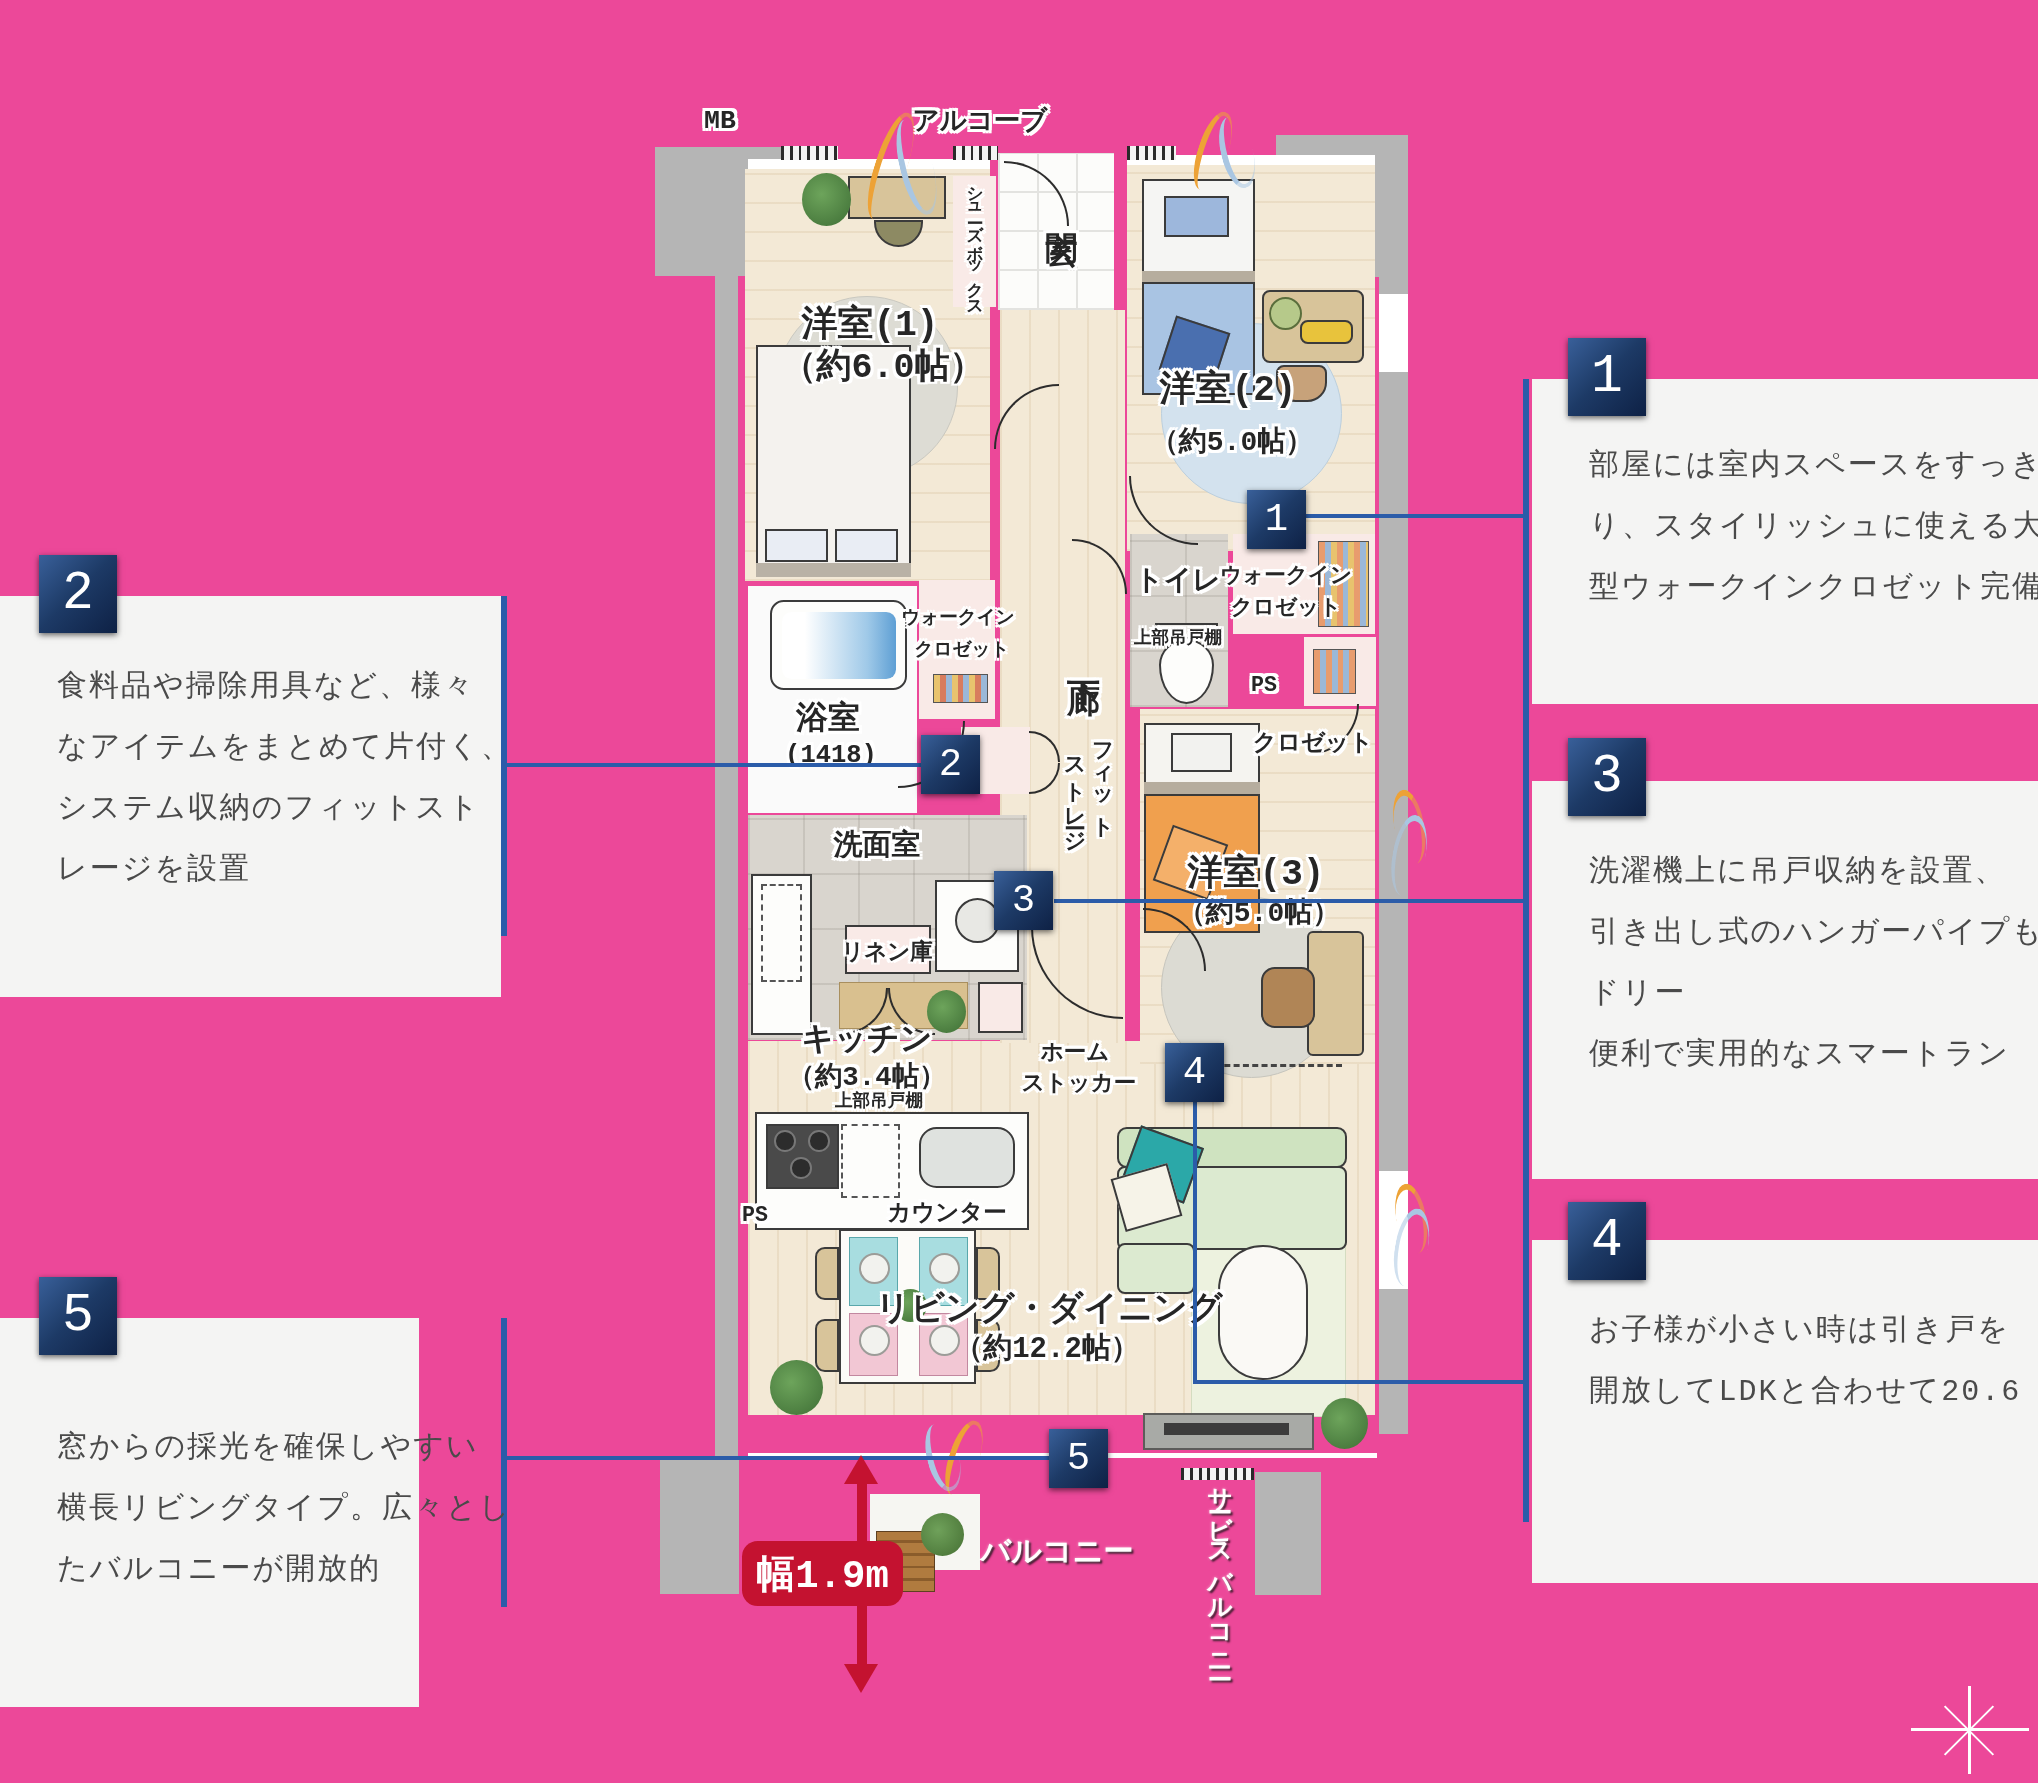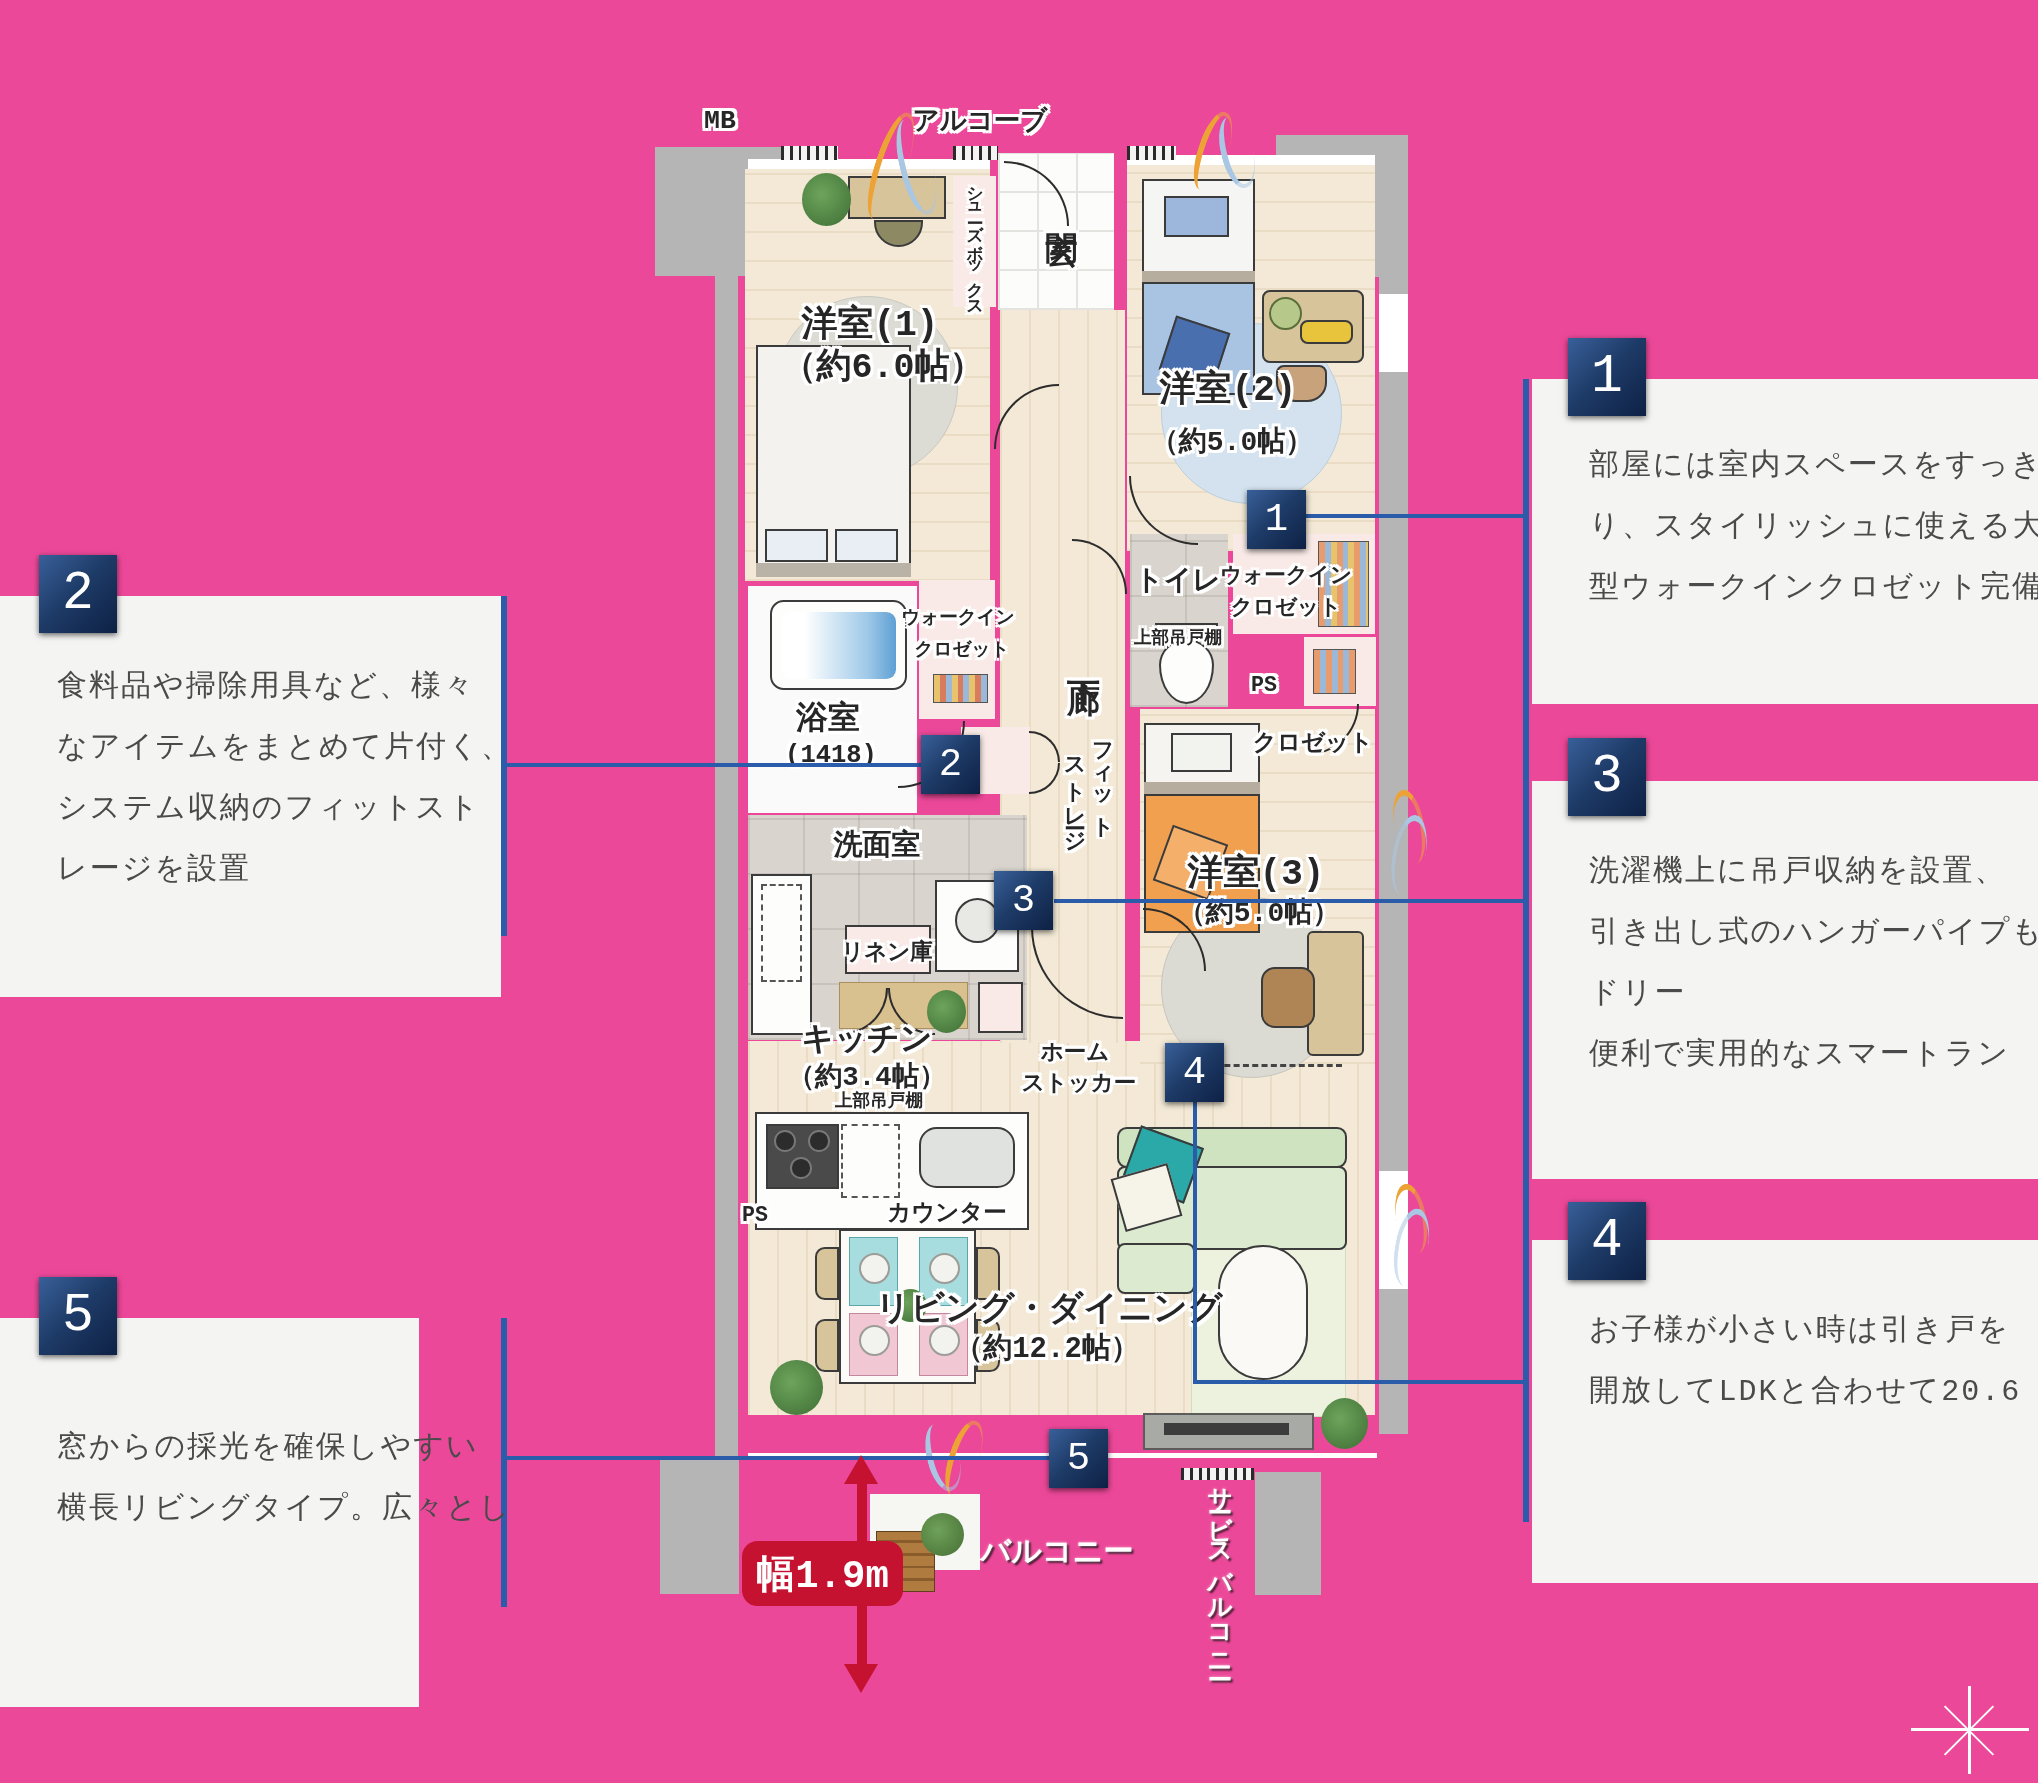--- a/index.html
+++ b/index.html
@@ -270,20 +270,21 @@
 
   <div class="cobox" style="left:1532px;top:1240px;width:507px;height:282px;padding-top:61px;">
     <div class="coline">お子様が小さい時は引き戸を</div>
     <div class="coline">開放してLDKと合わせて20.6</div>
   </div>
   <div class="badge cbadge" style="left:1568px;top:1202px;">4</div>
 
   <div class="cobox" style="left:0;top:1318px;width:419px;height:289px;padding-top:100px;">
     <div class="coline">窓からの採光を確保しやすい</div>
     <div class="coline">横長リビングタイプ。広々とし</div>
+    <div class="coline">たバルコニーが開放的</div>
   </div>
   <div class="badge cbadge" style="left:39px;top:1277px;">5</div>
 
   <div class="redbar" style="left:857px;top:1480px;width:9.8px;height:188px;"></div>
   <div class="tri" style="left:844px;top:1455px;border-left:17.6px solid transparent;border-right:17.6px solid transparent;border-bottom:29px solid #c41230;"></div>
   <div class="tri" style="left:844px;top:1664px;border-left:17.6px solid transparent;border-right:17.6px solid transparent;border-top:29px solid #c41230;"></div>
   <div class="redpill" style="left:742px;top:1541px;width:161px;height:65px;font-size:39px;">幅1.9m</div>
 
   <div class="abs" style="left:1911px;top:1686px;width:118px;height:88px;">
     <div class="ray" style="position:absolute;left:57px;top:0;width:2.9px;height:88px;"></div>

